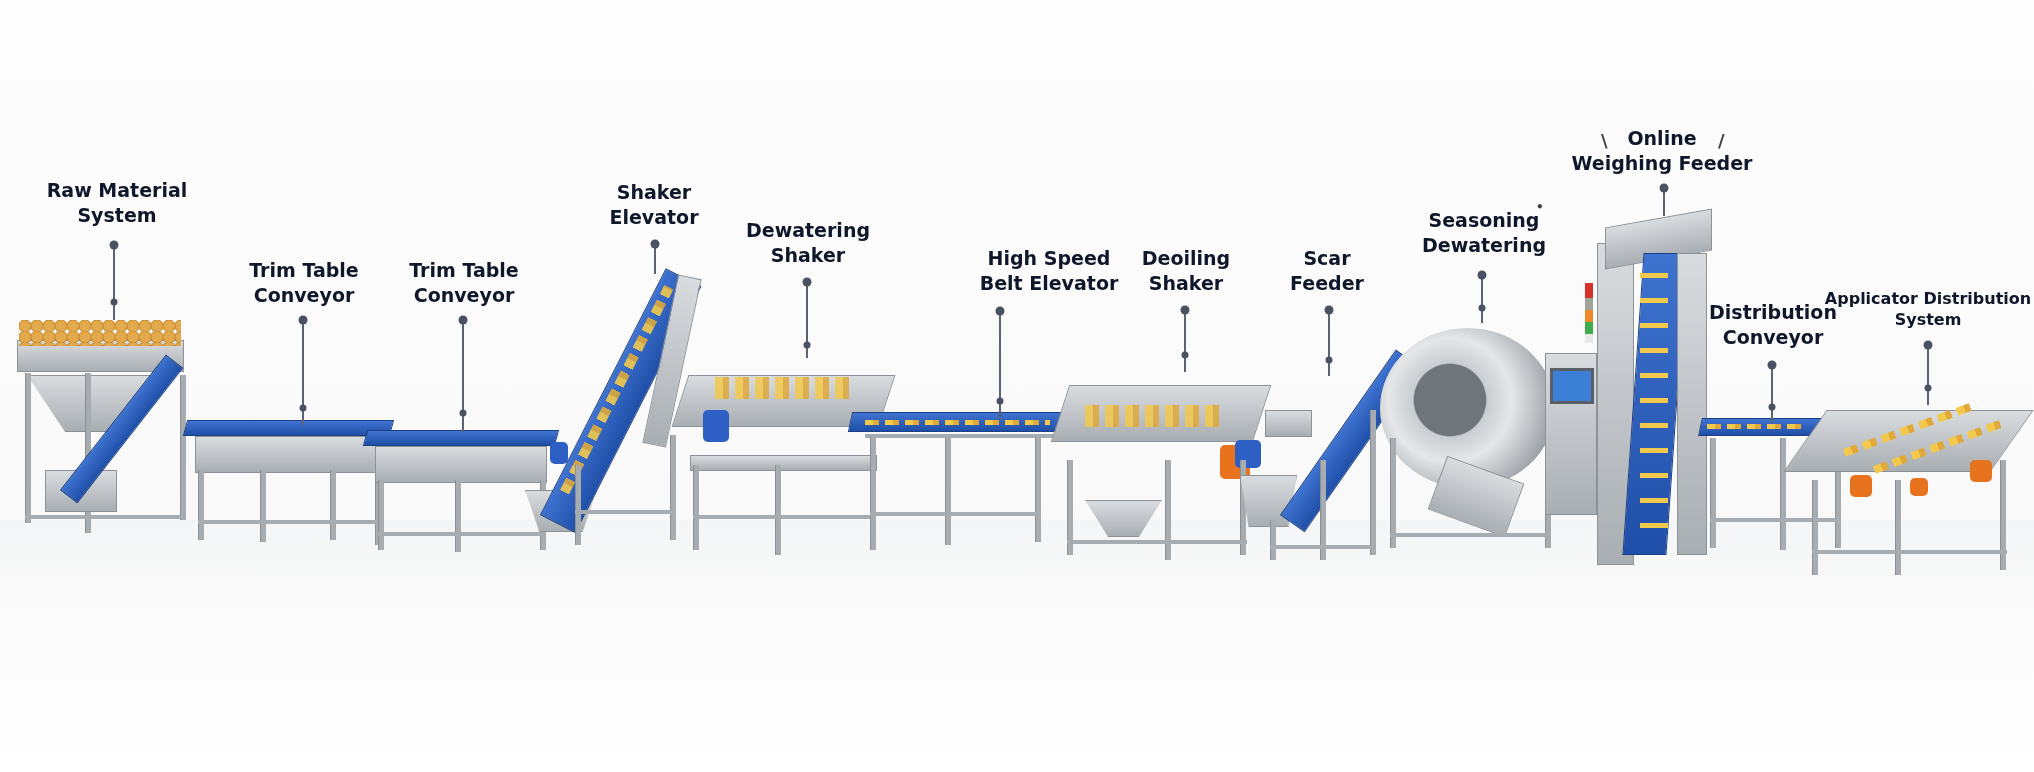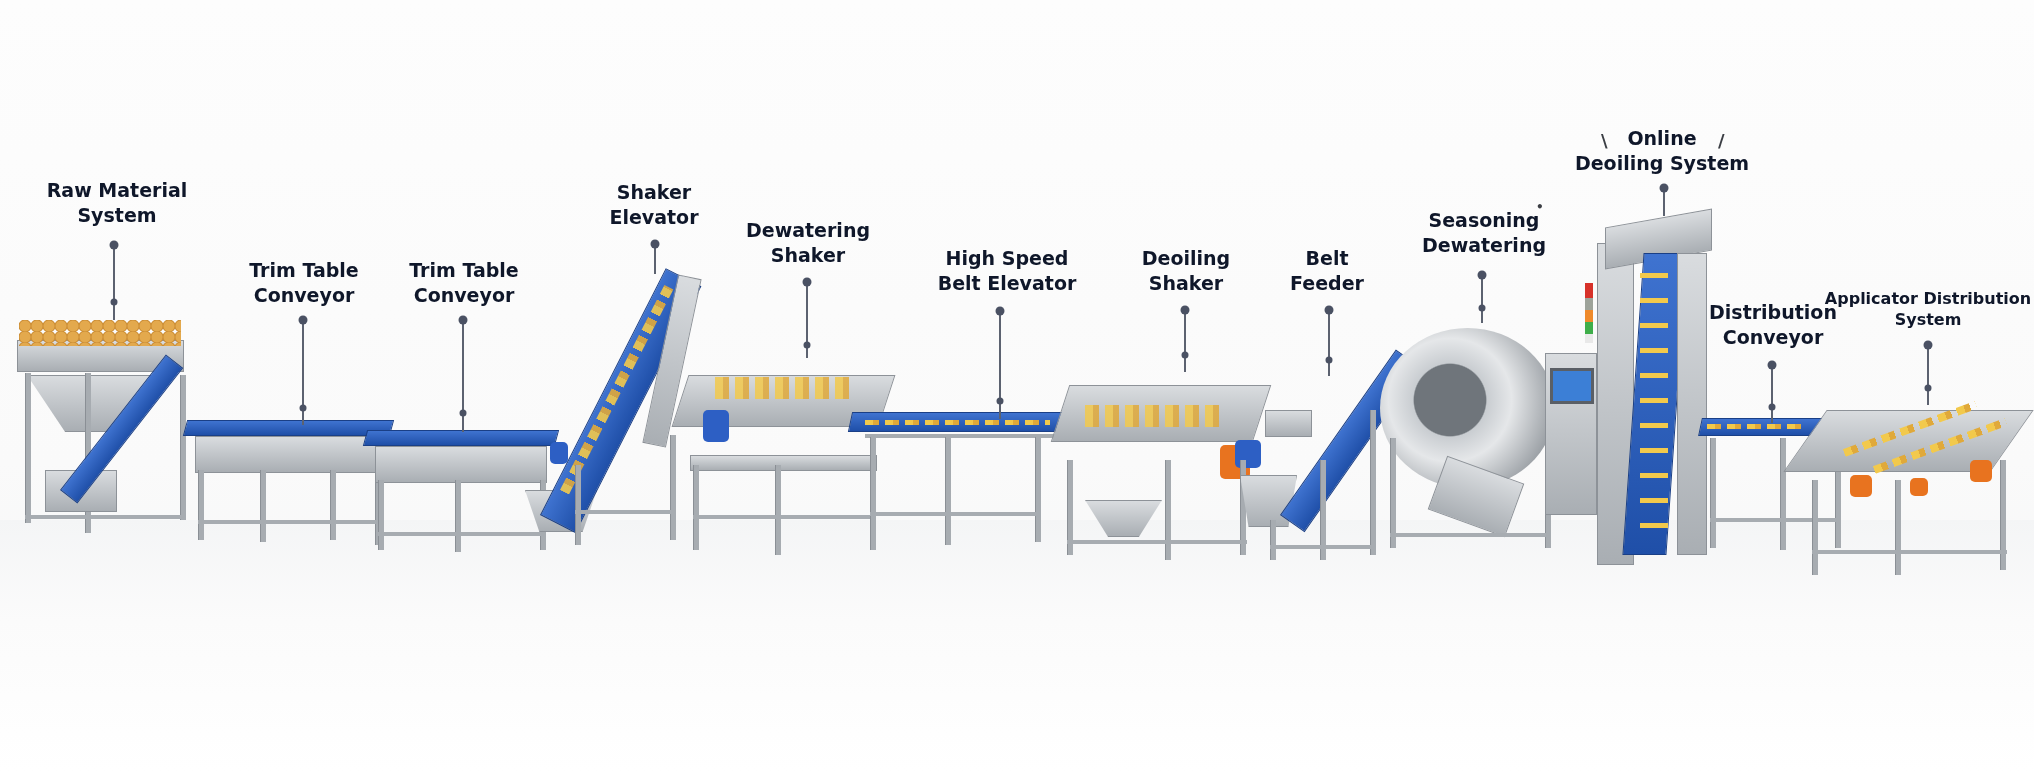--- a/index.html
+++ b/index.html
@@ -188,56 +188,56 @@
 <div class="dot" style="left:655px;top:244px;"></div>
 
 <div class="label" style="left:808px;top:218px;">
   <div>Dewatering</div>
   <div>Shaker</div>
 </div>
 <div class="leader" style="left:807px;top:282px;height:76px;"></div>
 <div class="dot" style="left:807px;top:282px;"></div>
 <div class="dot" style="left:807px;top:345px;width:7px;height:7px;"></div>
 
-<div class="label" style="left:1007px;top:246px;">
+<div class="label" style="left:1049px;top:246px;">
   <div>High Speed</div>
   <div>Belt Elevator</div>
 </div>
 <div class="leader" style="left:1000px;top:311px;height:108px;"></div>
 <div class="dot" style="left:1000px;top:311px;"></div>
 <div class="dot" style="left:1000px;top:401px;width:7px;height:7px;"></div>
 
 <div class="label" style="left:1186px;top:246px;">
   <div>Deoiling</div>
   <div>Shaker</div>
 </div>
 <div class="leader" style="left:1185px;top:310px;height:62px;"></div>
 <div class="dot" style="left:1185px;top:310px;"></div>
 <div class="dot" style="left:1185px;top:355px;width:7px;height:7px;"></div>
 
 <div class="label" style="left:1327px;top:246px;">
-  <div>Belt</div>
+  <div>Scar</div>
   <div>Feeder</div>
 </div>
 <div class="leader" style="left:1329px;top:310px;height:66px;"></div>
 <div class="dot" style="left:1329px;top:310px;"></div>
 <div class="dot" style="left:1329px;top:360px;width:7px;height:7px;"></div>
 
 <div class="label" style="left:1484px;top:208px;">
   <div>Seasoning</div>
   <div>Dewatering</div>
 </div>
 <span class="tick" style="left:1536px;top:200px;font-size:12px;">•</span>
 <div class="leader" style="left:1482px;top:275px;height:48px;"></div>
 <div class="dot" style="left:1482px;top:275px;"></div>
 <div class="dot" style="left:1482px;top:308px;width:7px;height:7px;"></div>
 
 <div class="label" style="left:1662px;top:126px;">
   <div>Online</div>
-  <div>Deoiling System</div>
+  <div>Weighing Feeder</div>
 </div>
 <span class="tick" style="left:1601px;top:130px;">\</span>
 <span class="tick" style="left:1718px;top:130px;">/</span>
 <div class="leader" style="left:1664px;top:188px;height:28px;"></div>
 <div class="dot" style="left:1664px;top:188px;"></div>
 
 <div class="label" style="left:1773px;top:300px;">
   <div>Distribution</div>
   <div>Conveyor</div>
 </div>

